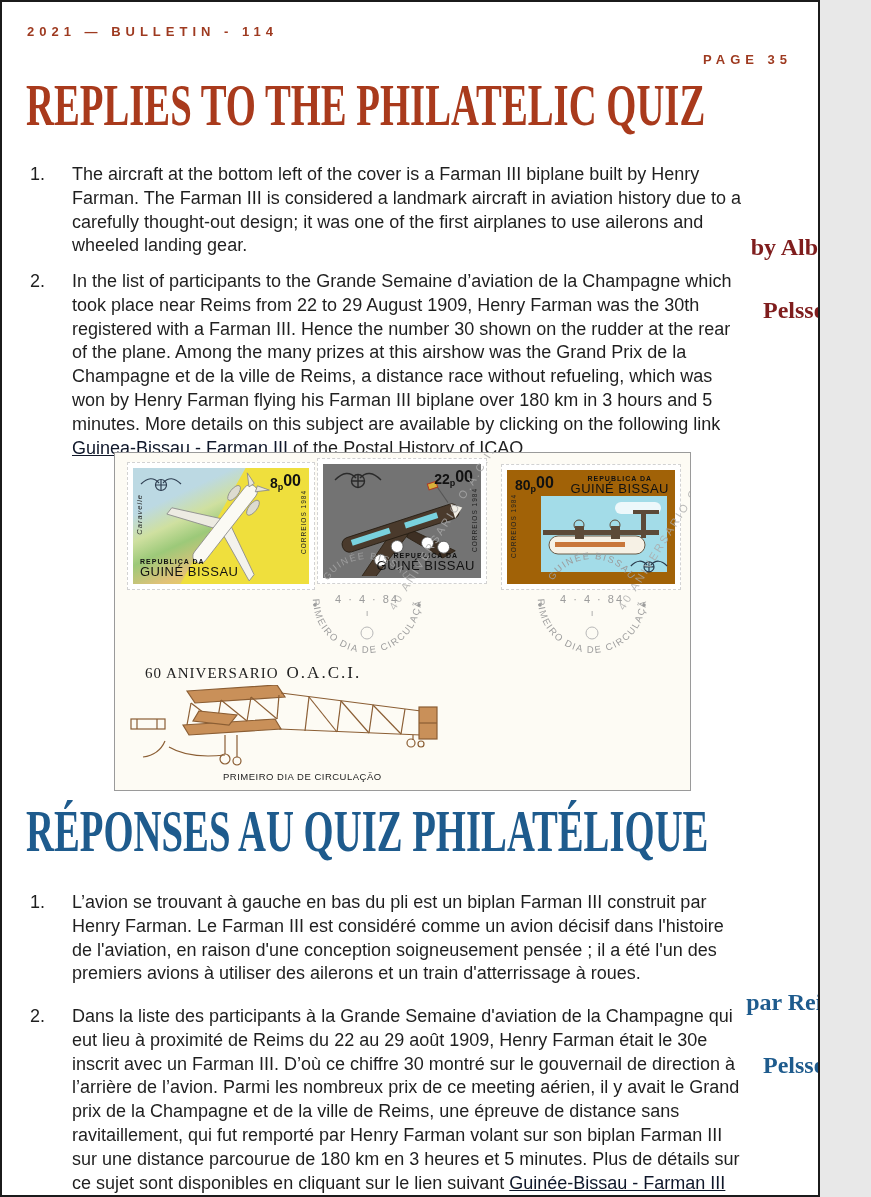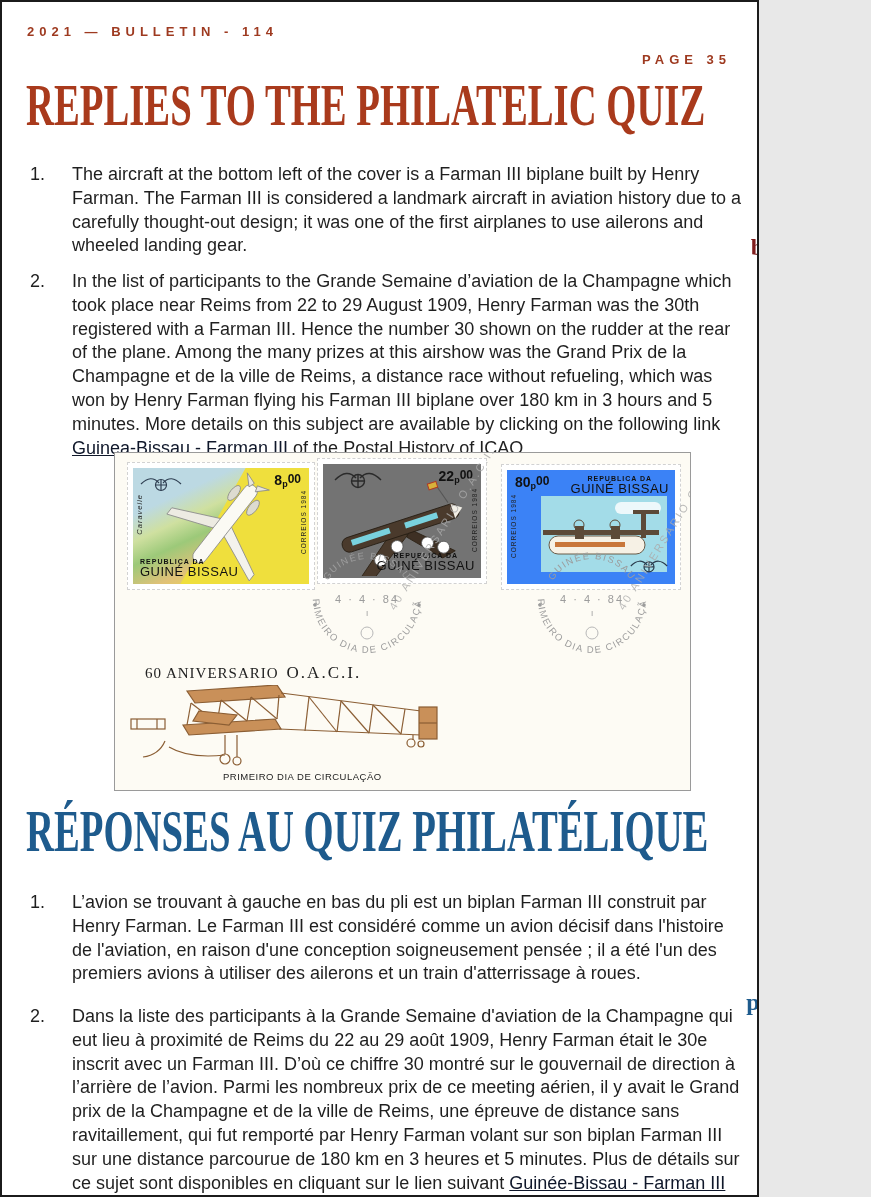--- a/index.html
+++ b/index.html
@@ -1,16 +1,16 @@
 <!DOCTYPE html>
 <html><head>
 <meta charset="utf-8">
 <style>
   html,body{margin:0;padding:0;background:#e8e8e8;}
-  .page{position:relative;width:759px;height:1197px;background:#ffffff;
+  .page{position:relative;width:820px;height:1197px;background:#ffffff;
     border:2px solid #1b1b1b;box-sizing:border-box;overflow:hidden;
     font-family:"Liberation Sans",sans-serif;color:#1f1f1f;padding-left:19px;}
 
   
   .hdr{position:absolute;top:22px;font-size:13px;font-weight:bold;
     letter-spacing:5px;color:#9E3A20;white-space:nowrap;}
   .hdr-left{left:25px;} .hdr-right{right:26px;margin-top:28px;}
 
   
   .big-title{position:absolute;left:24px;font-family:"Liberation Serif",serif;
@@ -34,30 +34,30 @@
   .byline-fr{top:987px;color:#1E5B8D;}
   .byline div+div{margin-top:36px;}
 
   
   .cover{position:absolute;left:112px;top:450px;width:577px;height:339px;
     background:#FDFBF4;border:1px solid #9a9a9a;box-sizing:border-box;}
   .stamp{position:absolute;background:#fff;padding:5px;border:1px dashed #d2d2d2;}
   .stamp-inner{position:relative;width:100%;height:100%;overflow:hidden;}
   .stamp1{left:12px;top:9px;}  .stamp1 .stamp-inner{width:176px;height:116px;background:#EFDF3D;}
   .stamp2{left:202px;top:5px;} .stamp2 .stamp-inner{width:158px;height:114px;background:#737373;}
-  .stamp3{left:386px;top:11px;}.stamp3 .stamp-inner{width:168px;height:114px;background:#3b82f6;}
+  .stamp3{left:386px;top:11px;}.stamp3 .stamp-inner{width:168px;height:114px;background:#a16207;}
   .terrain{position:absolute;left:0;top:0;width:64%;height:100%;
     background:linear-gradient(155deg,#BCD9E3 0%,#BCD9E3 28%,#cfe0a0 44%,#9CC979 58%,#E0C178 76%,#EFDF3D 100%);
     clip-path:polygon(0 0,100% 0,42% 100%,0 100%);}
   .cyan-panel{position:absolute;left:34px;top:26px;right:8px;bottom:12px;background:#A3DCE8;}
   .cloud{position:absolute;right:6px;top:6px;width:46px;height:12px;background:#fff;
     border-radius:10px;opacity:.8;}
   .val{position:absolute;font-weight:bold;color:#111;font-size:14px;white-space:nowrap;}
   .v-right{right:8px;top:4px;} .v-left{left:8px;top:4px;}
-  .val .p{font-size:9px;vertical-align:-2px;} .val .c{font-size:12px;vertical-align:2px;}
+  .val .p{font-size:9px;vertical-align:-2px;} .val .c{font-size:16px;vertical-align:2px;}
   .country{position:absolute;color:#111;line-height:1.05;white-space:nowrap;}
   .country .c1{font-size:7px;font-weight:bold;letter-spacing:1px;display:block;}
   .country .c2{font-size:13px;font-weight:normal;letter-spacing:.5px;display:block;}
   .cty-bl{left:7px;bottom:5px;} .cty-br{right:6px;bottom:5px;text-align:center;}
   .cty-tr{right:6px;top:5px;text-align:center;}
   .vtext{position:absolute;writing-mode:vertical-rl;transform:rotate(180deg);
     font-size:6.5px;letter-spacing:1px;color:#222;white-space:nowrap;}
   .vt1l{left:2px;top:26px;} .vt1r{right:2px;top:22px;}
   .vt2r{right:3px;top:24px;} .vt3l{left:3px;top:24px;}
   .plane-svg{position:absolute;}

